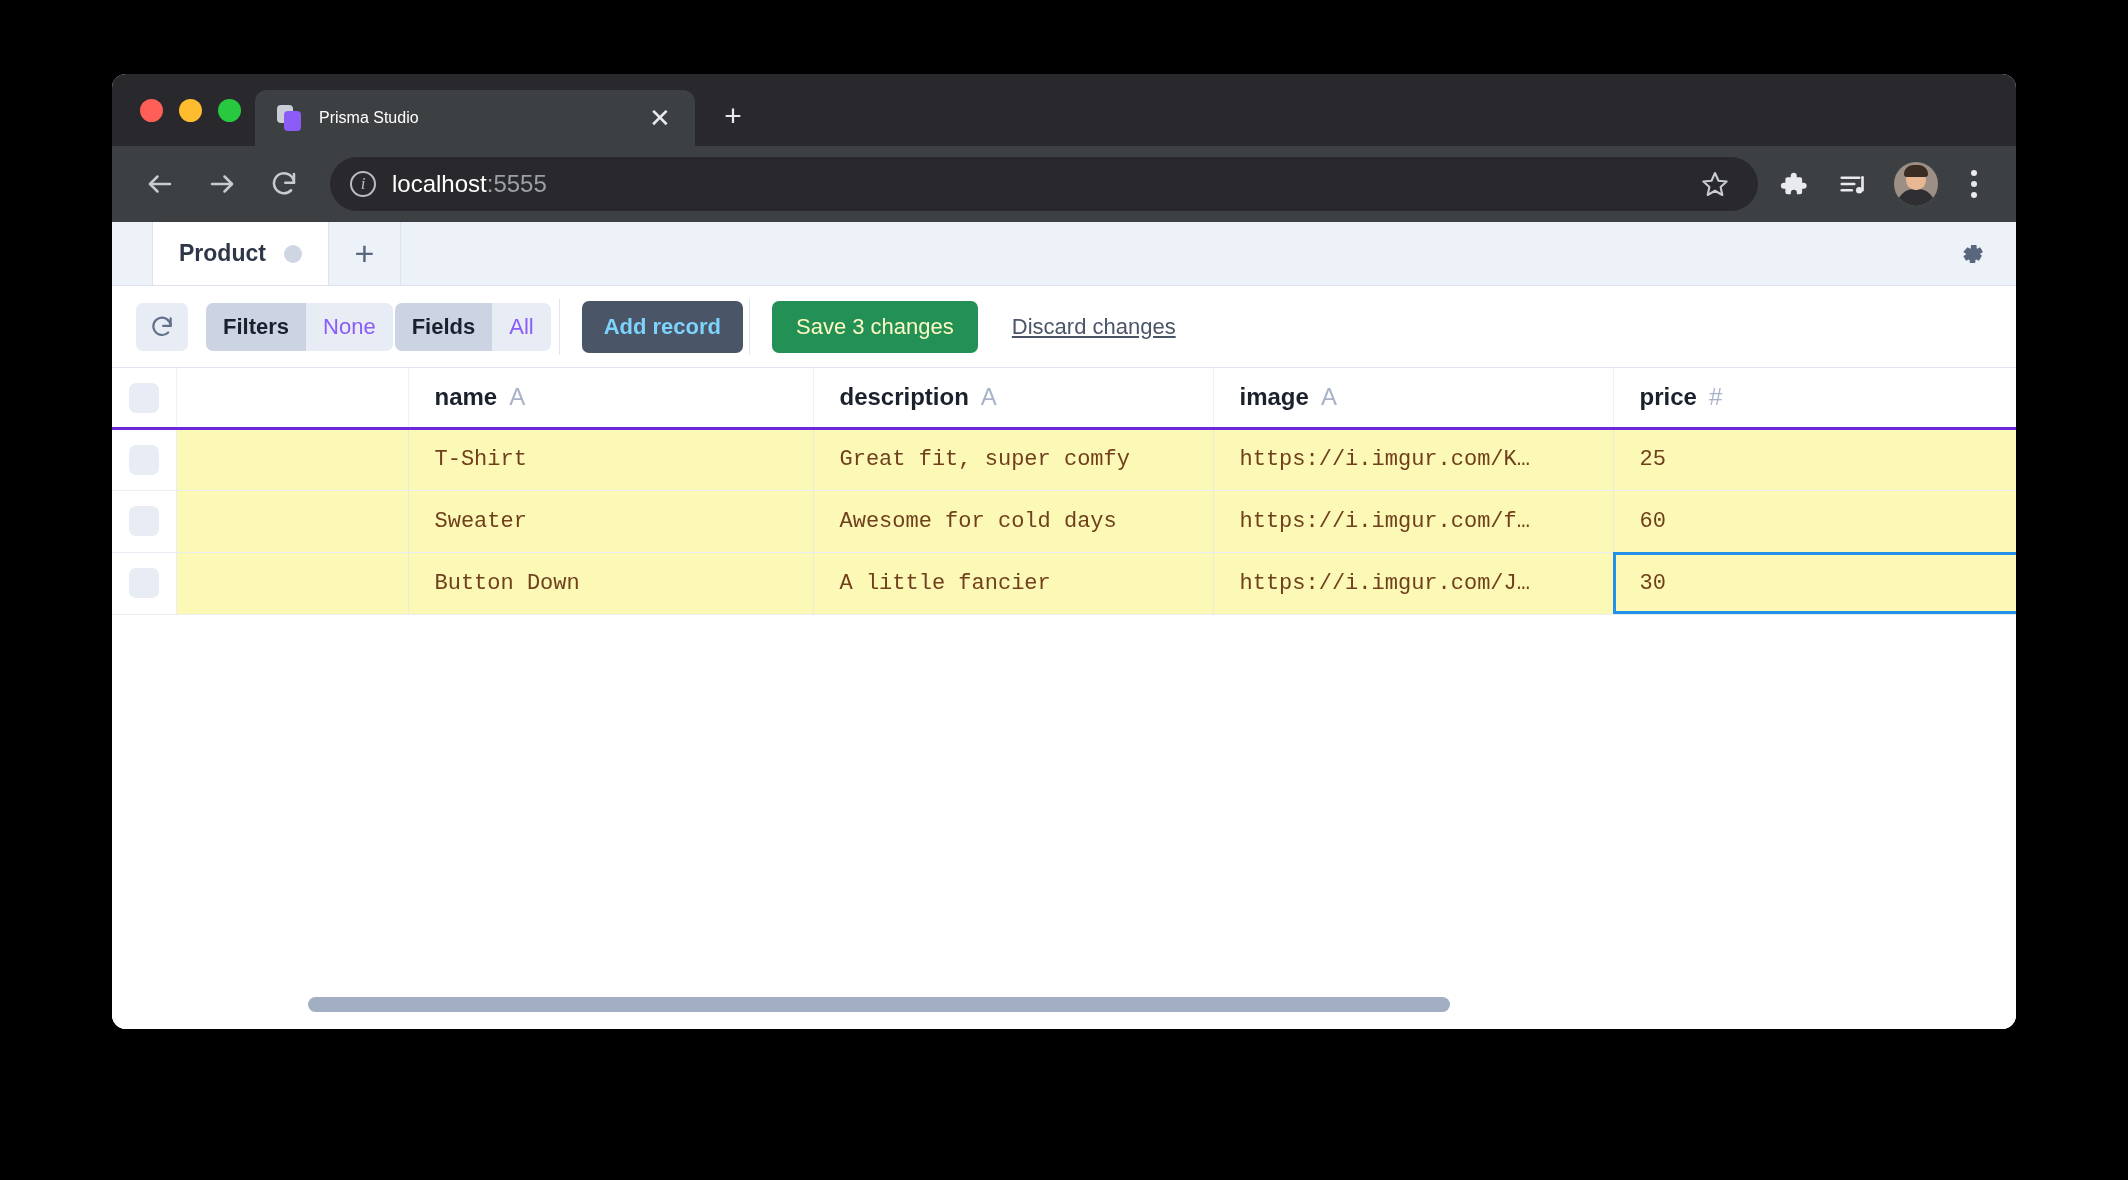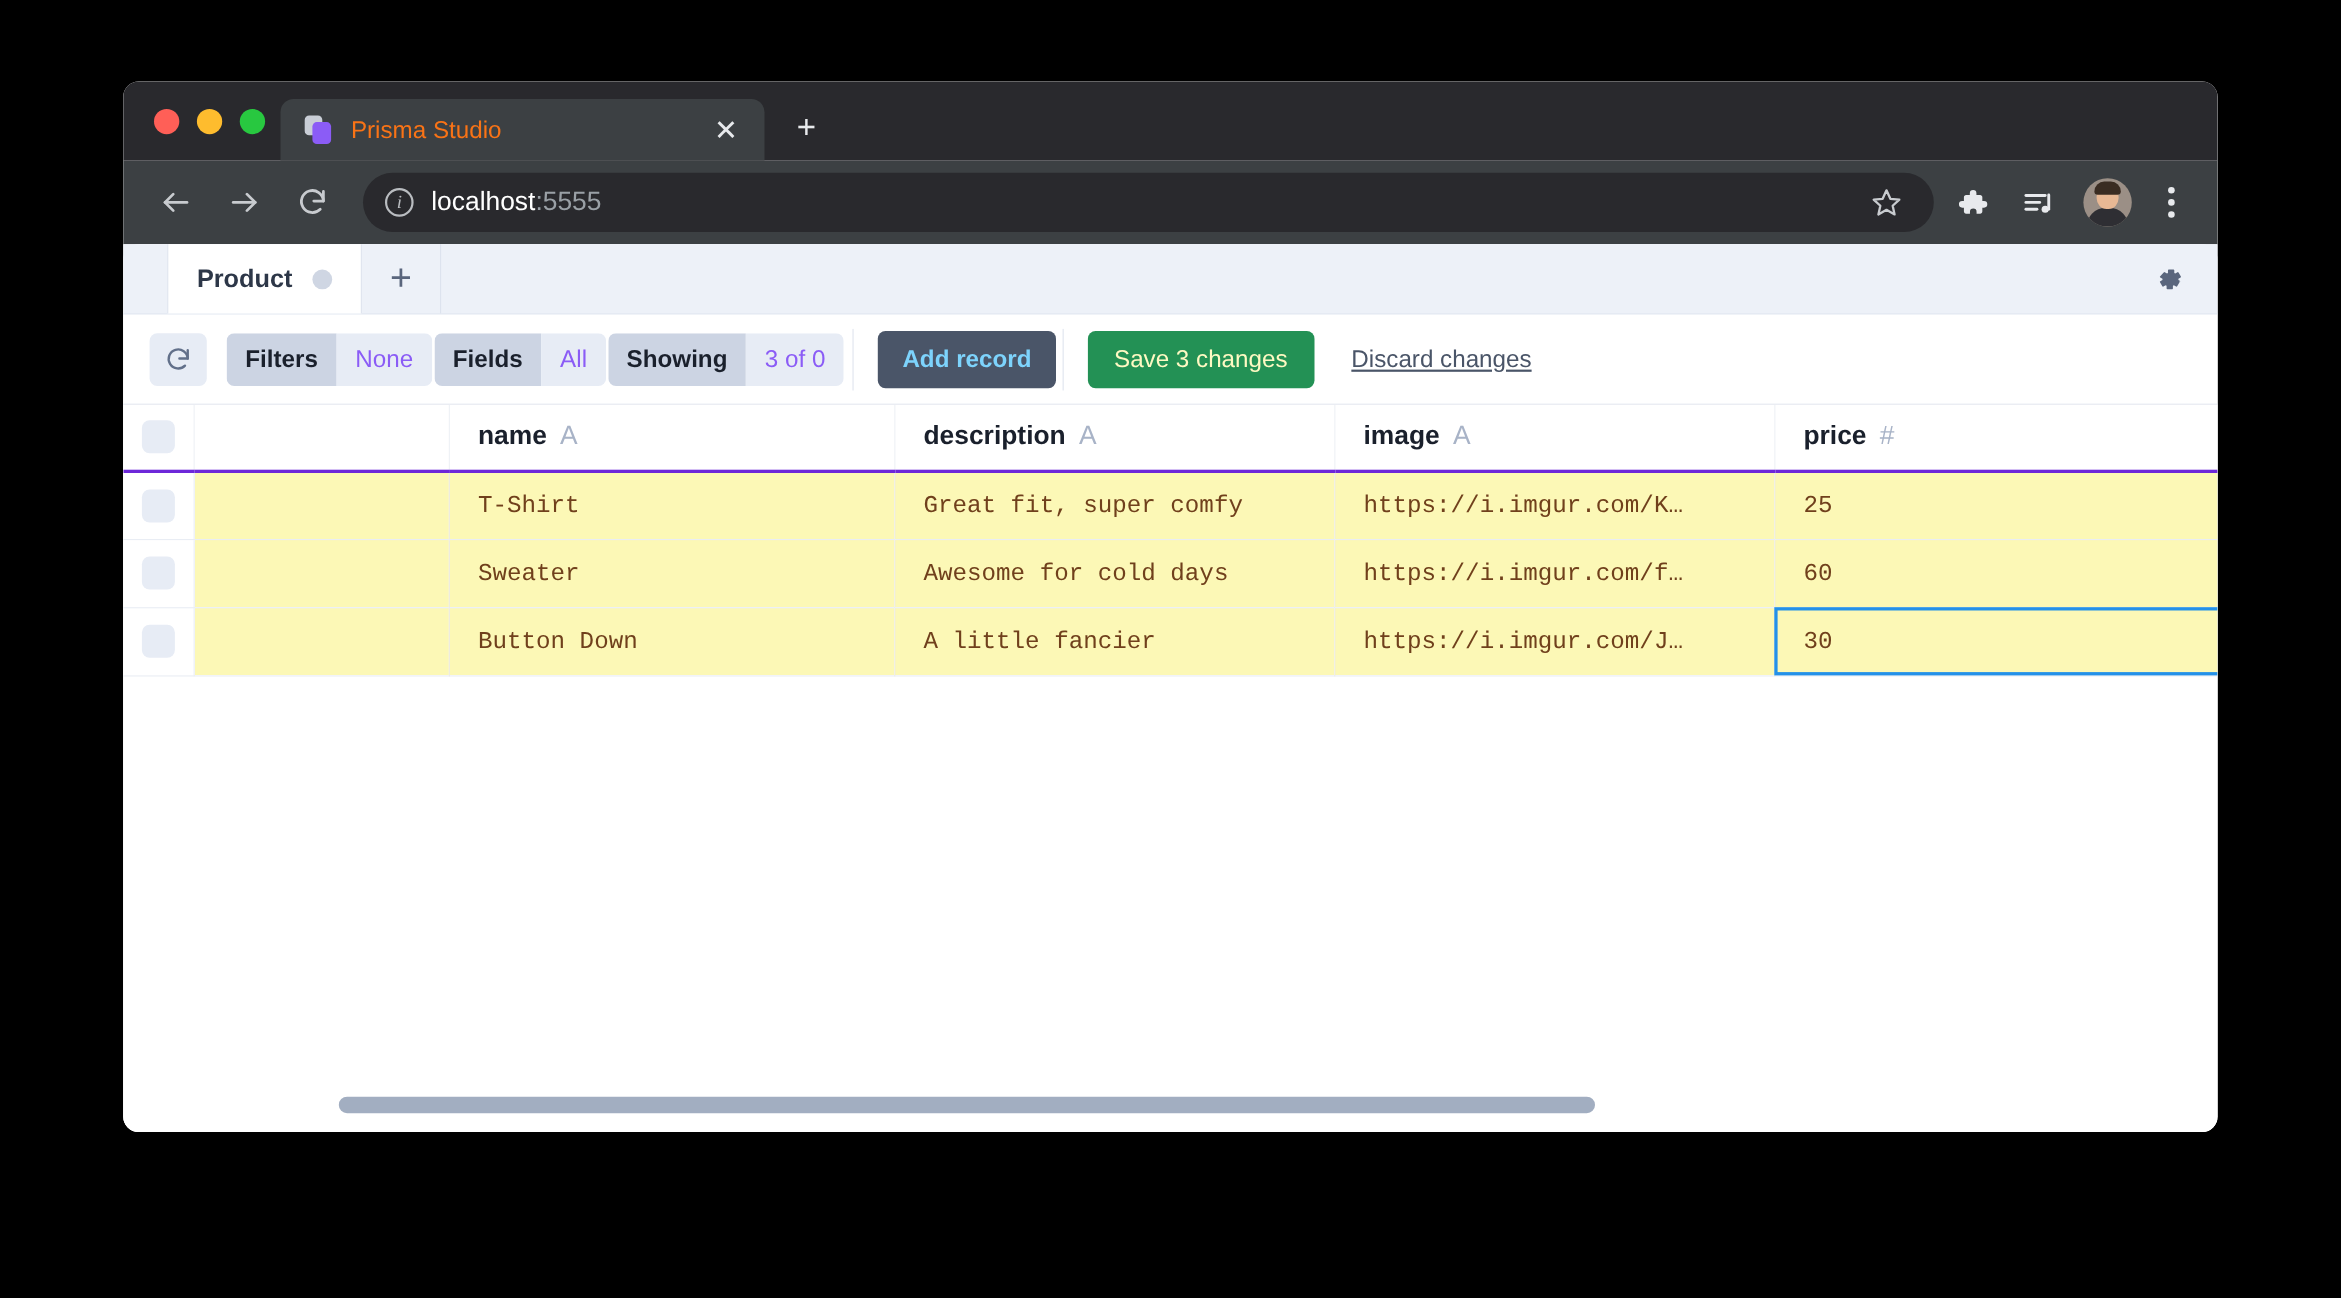--- a/index.html
+++ b/index.html
@@ -66,22 +66,22 @@
     background: #c9ced6;
     border-radius: 4px;
   }
   .favicon .sq-front {
     position: absolute; left: 7px; top: 6px;
     width: 17px; height: 20px;
     background: #8b5cf6;
     border-radius: 4px;
   }
   .tab-title {
-    color: #f97316;
-    font-size: 22px;
+    color: #ffffff;
+    font-size: 16px;
     flex: 1 1 auto;
     white-space: nowrap;
   }
   .tab-close {
     color: #e8eaed;
     font-size: 26px;
     width: 34px; height: 34px;
     display: flex; align-items: center; justify-content: center;
     line-height: 1;
   }
@@ -515,24 +515,20 @@
       <div class="seg">
         <span class="seg-label">Filters</span>
         <span class="seg-value">None</span>
       </div>
 
       <div class="seg">
         <span class="seg-label">Fields</span>
         <span class="seg-value">All</span>
       </div>
 
-      <div class="seg">
-        <span class="seg-label">Showing</span>
-        <span class="seg-value">3 of 0</span>
-      </div>
 
       <div class="vdivider"></div>
 
       <button class="btn-dark">Add record</button>
 
       <div class="vdivider"></div>
 
       <button class="btn-green">Save 3 changes</button>
 
       <a class="link-discard">Discard changes</a>

